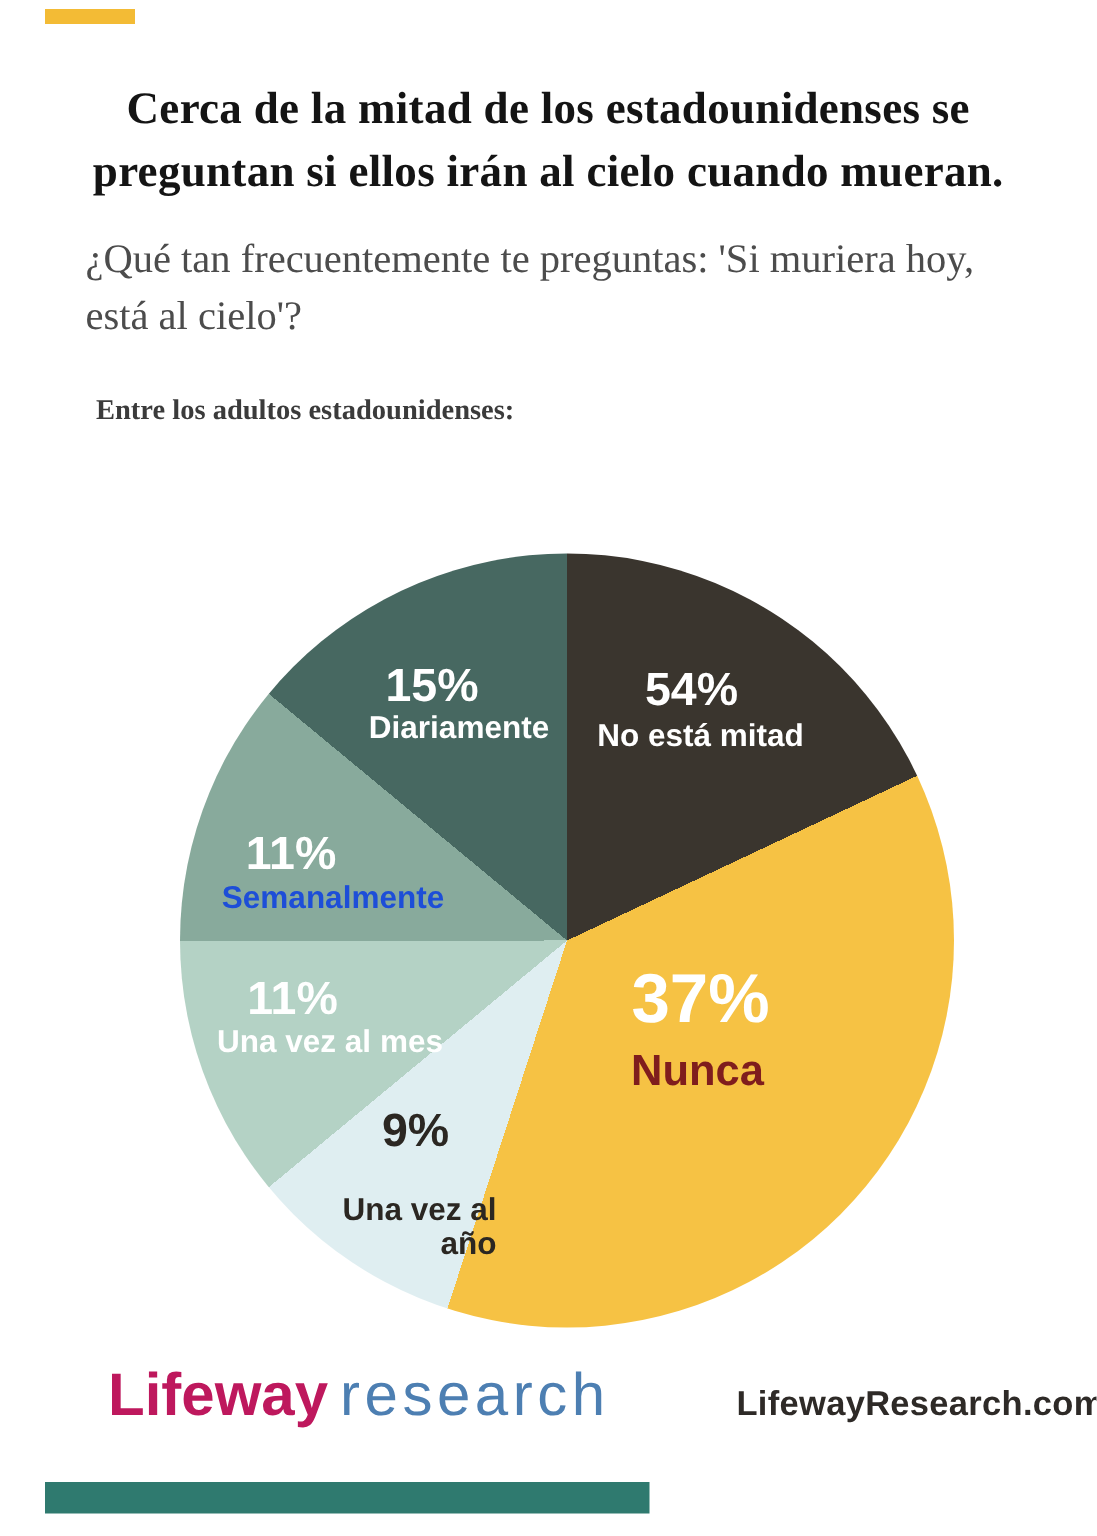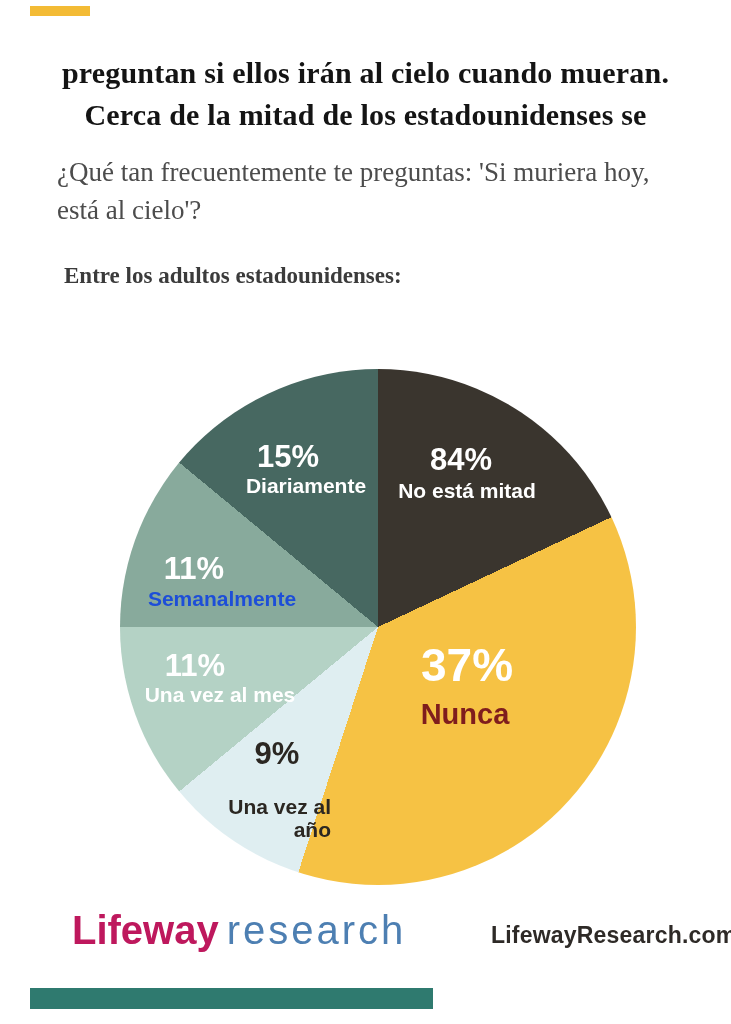--- a/index.html
+++ b/index.html
@@ -17,21 +17,21 @@
     font-size:30px;line-height:42px;color:#141414;letter-spacing:.2px;
   }
   .subtitle{
     position:absolute;left:57px;top:153px;width:640px;
     font-family:"Liberation Serif",serif;font-weight:400;
     font-size:27px;line-height:38px;color:#4c4c4c;
   }
   .population{
     position:absolute;left:64px;top:263px;
     font-family:"Liberation Serif",serif;font-weight:700;
-    font-size:23px;color:#3b3b3b;
+    font-size:19px;color:#3b3b3b;
   }
 
   .pie{
     position:absolute;left:120px;top:369px;width:516px;height:516px;
     border-radius:50%;
   }
 
   .slice-txt{
     position:absolute;transform:translateX(-50%);
     font-family:"Liberation Sans",sans-serif;font-weight:700;
@@ -67,34 +67,34 @@
     position:absolute;left:491px;top:922px;
     font-size:23px;font-weight:700;color:#2e2a27;letter-spacing:.2px;
   }
 </style>
 </head>
 <body>
 
 <div class="accent-bar" id="top-bar" style="background: rgb(243, 187, 53);"></div>
 
 <div class="headline">
+  <div>Cerca de la mitad de los estadounidenses se</div>
   <div>preguntan si ellos irán al cielo cuando mueran.</div>
-  <div>Cerca de la mitad de los estadounidenses se</div>
 </div>
 
 <div class="subtitle">
   <div>¿Qué tan frecuentemente te preguntas: 'Si muriera hoy,</div>
   <div>está al cielo'?</div>
 </div>
 
 <div class="population">Entre los adultos estadounidenses:</div>
 
 <div class="pie" style="background: conic-gradient(rgb(58, 53, 46) 0deg, rgb(58, 53, 46) 64.8deg, rgb(246, 194, 68) 64.8deg, rgb(246, 194, 68) 198deg, rgb(223, 238, 241) 198deg, rgb(223, 238, 241) 230.4deg, rgb(180, 210, 197) 230.4deg, rgb(180, 210, 197) 270deg, rgb(136, 170, 156) 270deg, rgb(136, 170, 156) 309.6deg, rgb(71, 104, 97) 309.6deg, rgb(71, 104, 97) 363.6deg);"></div>
 
-<div class="slice-txt pct-md" id="s0-pct" style="color: rgb(255, 255, 255);">84%</div>
+<div class="slice-txt pct-md" id="s0-pct" style="color: rgb(255, 255, 255);">54%</div>
 <div class="slice-txt cat-md" id="s0-cat" style="color: rgb(255, 255, 255);">No está mitad</div>
 
 <div class="slice-txt pct-lg" id="s1-pct" style="color: rgb(255, 255, 255);">37%</div>
 <div class="slice-txt cat-lg" id="s1-cat" style="color: #7f1d1d;">Nunca</div>
 
 <div class="slice-txt pct-md" id="s2-pct" style="color: rgb(43, 39, 34);">9%</div>
 <div class="slice-txt cat-md wrap2" id="s2-cat" style="color: rgb(43, 39, 34); margin-top: 24px;">Una vez al año</div>
 
 <div class="slice-txt pct-md" id="s3-pct" style="color: rgb(255, 255, 255);">11%</div>
 <div class="slice-txt cat-md" id="s3-cat" style="color: rgb(255, 255, 255);">Una vez al mes</div>

